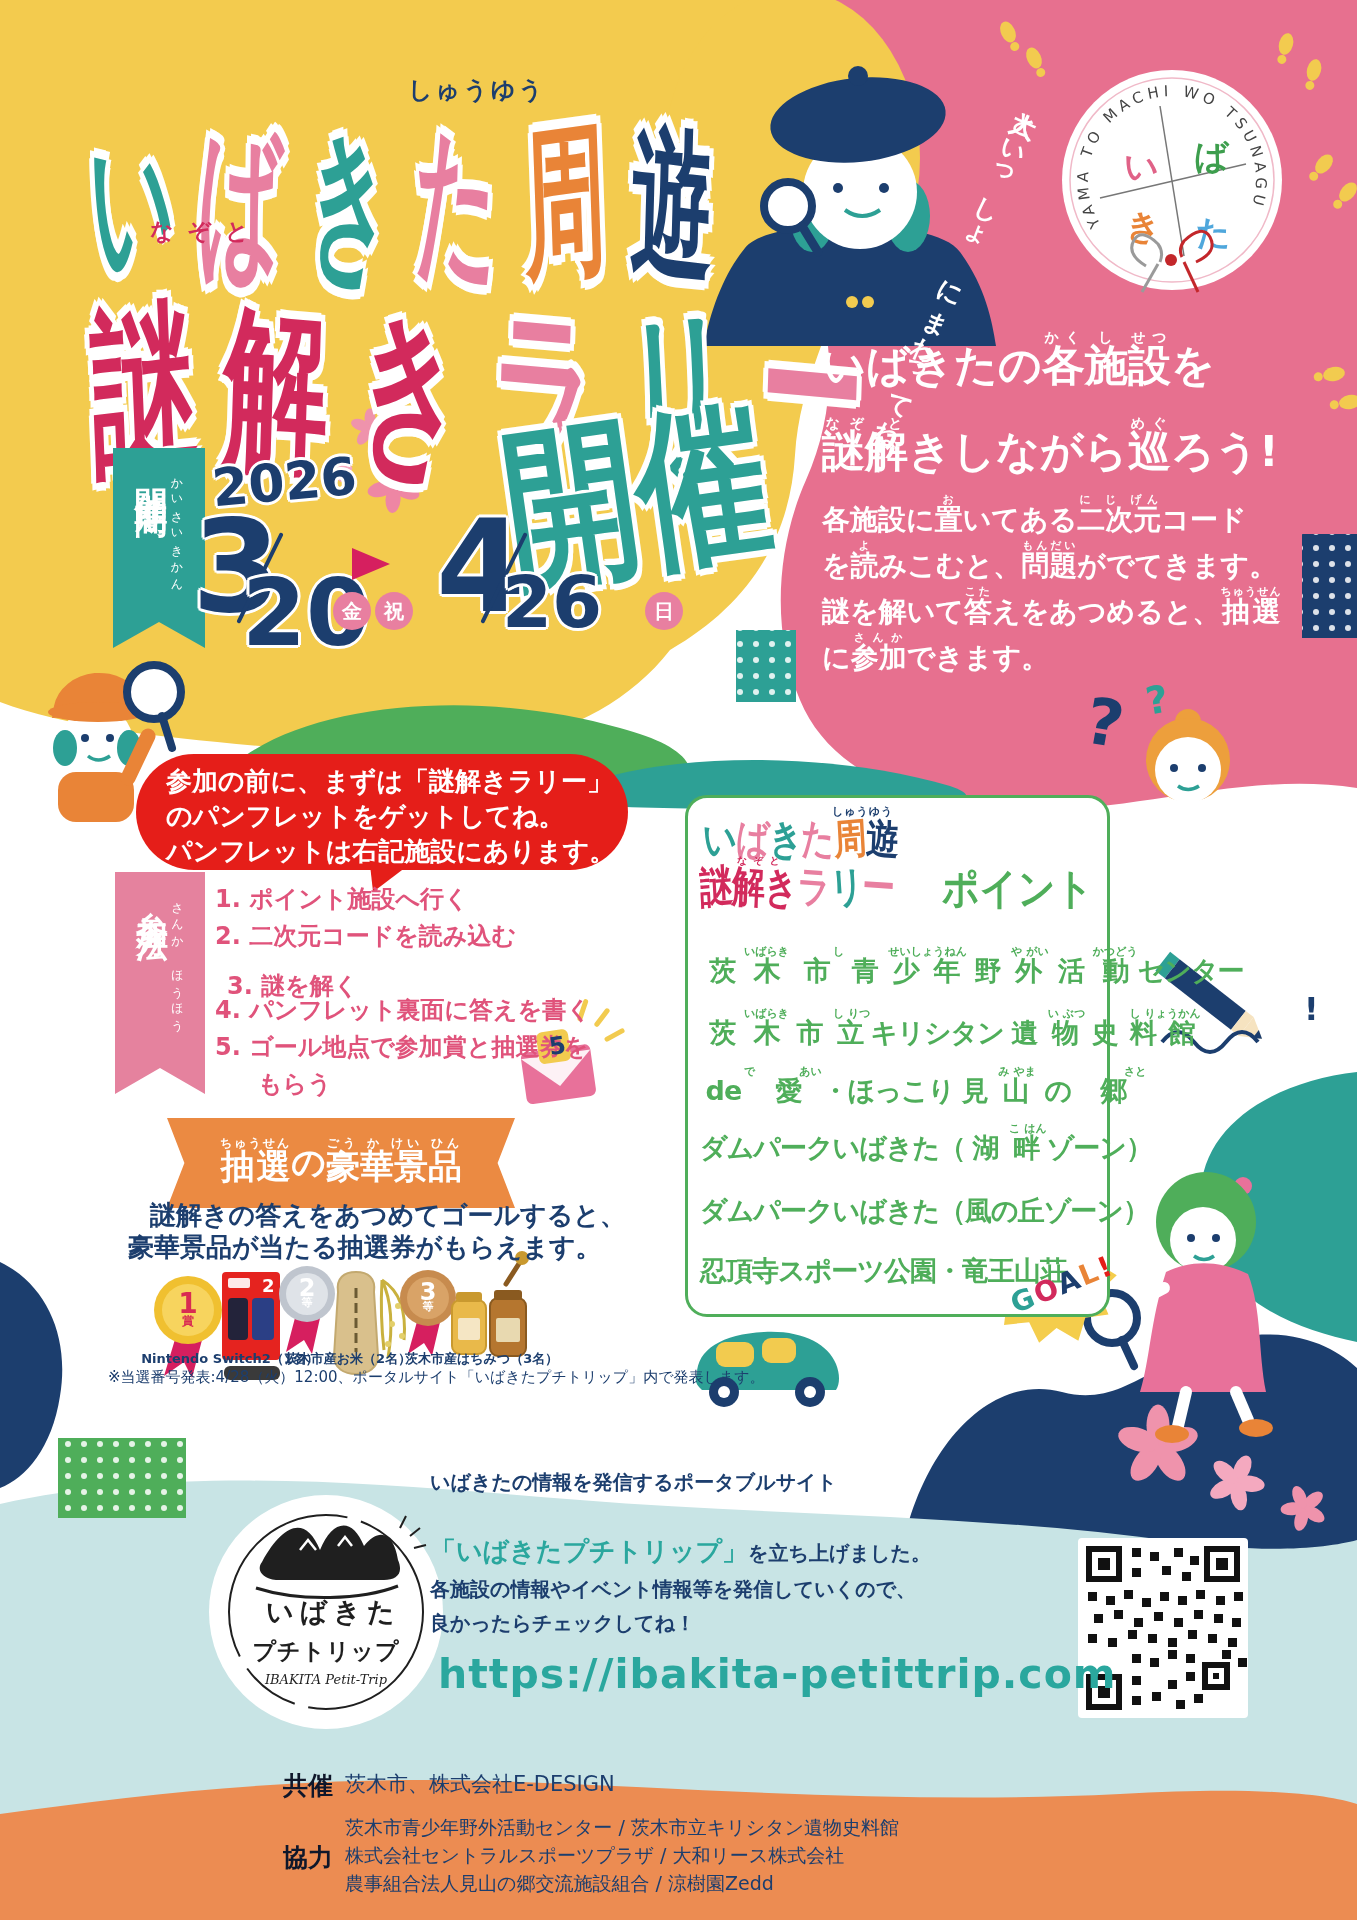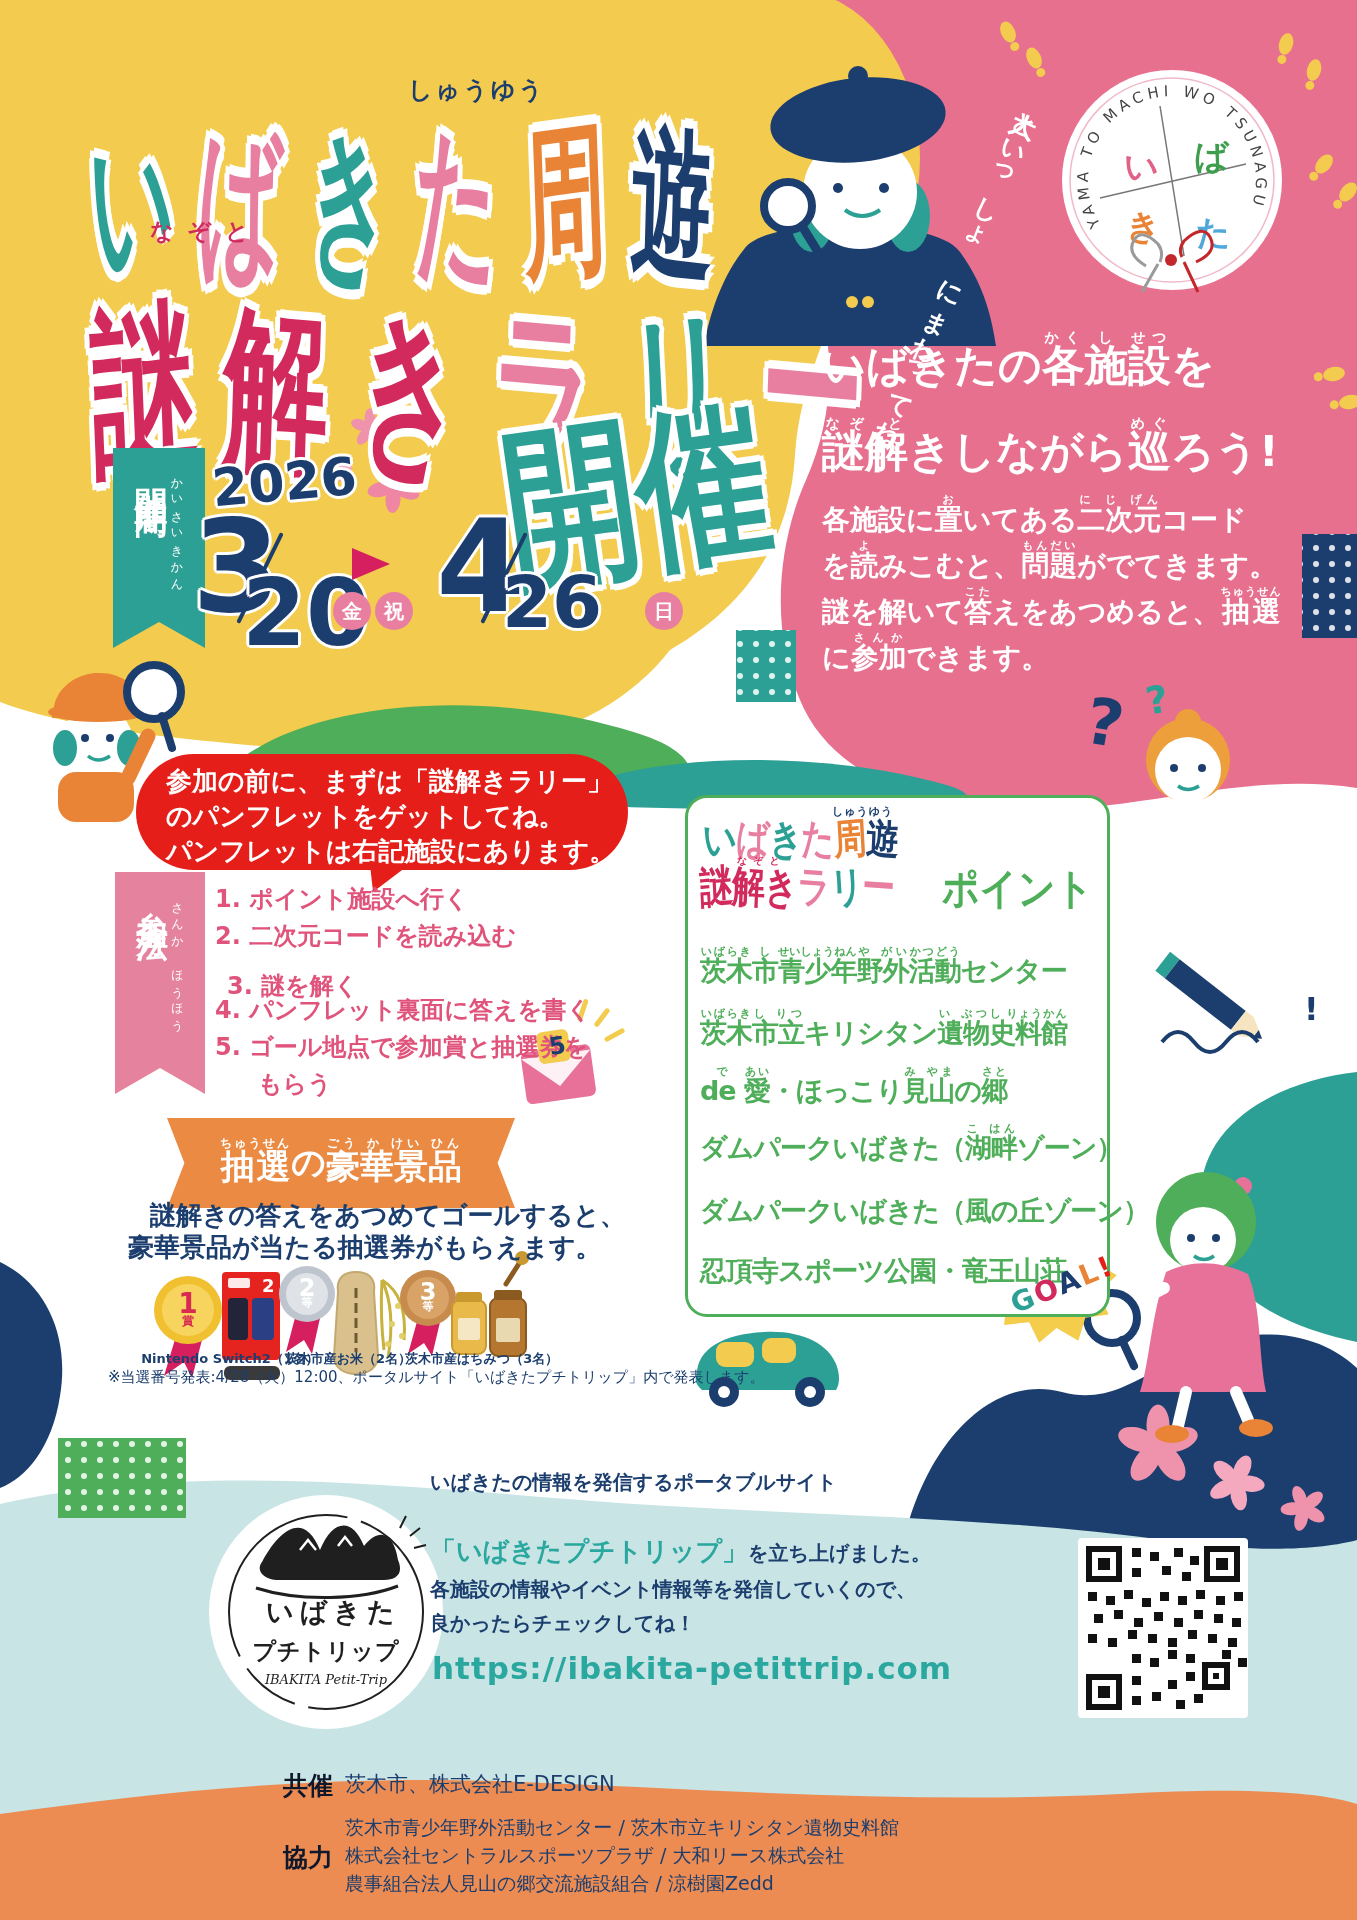--- a/index.html
+++ b/index.html
@@ -48,28 +48,28 @@
     clip-path:polygon(0 0,100% 0,95% 50%,100% 100%,0 100%,5% 50%);
     display:flex;align-items:center;justify-content:center;color:#fff;font-weight:bold;}
   .banner ruby{font-size:34px;} .banner rt{font-size:12px;letter-spacing:2px;font-weight:bold;}
   .desc{position:absolute;white-space:nowrap;color:#1C3E6E;font-weight:bold;font-size:26px;}
   .prize-label{position:absolute;color:#1C3E6E;font-weight:bold;font-size:13px;text-align:center;white-space:nowrap;}
   .medal-txt{position:absolute;text-align:center;font-weight:bold;line-height:0.85;}
   
   .pbox{position:absolute;left:685px;top:795px;width:425px;height:522px;background:#fff;
     border:3px solid #4FAE5A;border-radius:22px;}
   .pitem{position:absolute;white-space:nowrap;color:#4FAE5A;font-weight:bold;font-size:27px;letter-spacing:-1px;}
-  .pitem rt{font-size:11px;font-weight:bold;letter-spacing:0;}
+  .pitem rt{font-size:11px;font-weight:bold;letter-spacing:0;margin-left:44px;}
   .goal-wrap{position:absolute;left:1008px;top:1268px;transform:rotate(-22deg);font-weight:bold;
     font-size:28px;letter-spacing:2px;white-space:nowrap;}
   .g0{color:#2DA095}.g1{color:#D22A5C}.g2{color:#1C3E6E}.g3{color:#E98437}.g4{color:#E51E19}
   
   .portal-line{position:absolute;white-space:nowrap;color:#1C3E6E;font-weight:bold;font-size:20px;}
   .portal-em{color:#2AA79E;font-size:26px;}
-  .portal-url{position:absolute;white-space:nowrap;color:#2AA79E;font-weight:bold;font-size:31px;letter-spacing:1px;}
+  .portal-url{position:absolute;white-space:nowrap;color:#2AA79E;font-weight:bold;font-size:41px;letter-spacing:1px;margin-left:6px;}
   .plogo-t{position:absolute;color:#1f1f1f;text-align:center;white-space:nowrap;}
   
   .foot-label{position:absolute;color:#0f172a;font-weight:bold;font-size:25px;white-space:nowrap;}
   .foot-val{position:absolute;color:#1C3E6E;font-size:19px;white-space:nowrap;}
   
   .qmark{position:absolute;font-weight:bold;}
   .adult{position:absolute;left:938px;top:78px;writing-mode:vertical-rl;text-orientation:upright;
     transform:rotate(24deg);color:#fff;font-weight:bold;font-size:25px;letter-spacing:2px;line-height:1.35;}
   .badge{position:absolute;width:38px;height:38px;border-radius:50%;background:#E87FA0;color:#fff;
     font-weight:bold;font-size:20px;display:flex;align-items:center;justify-content:center;}

